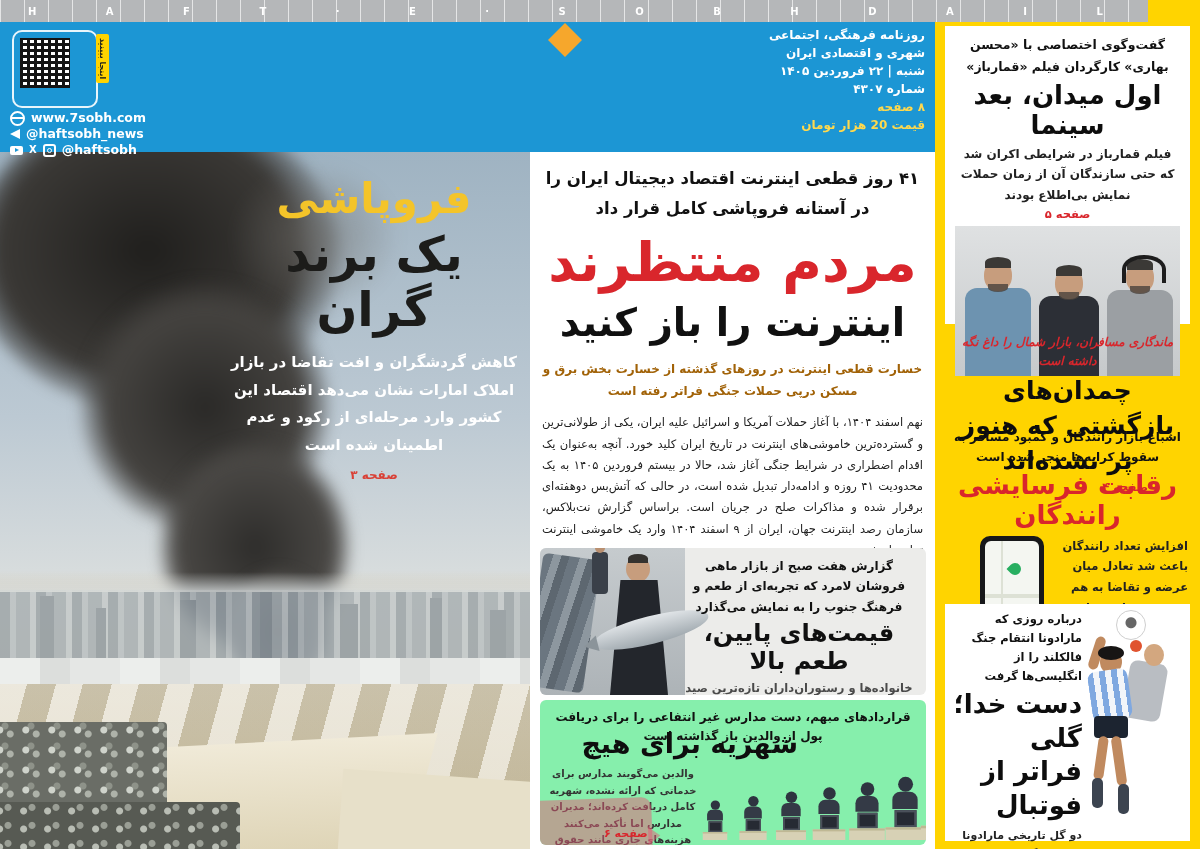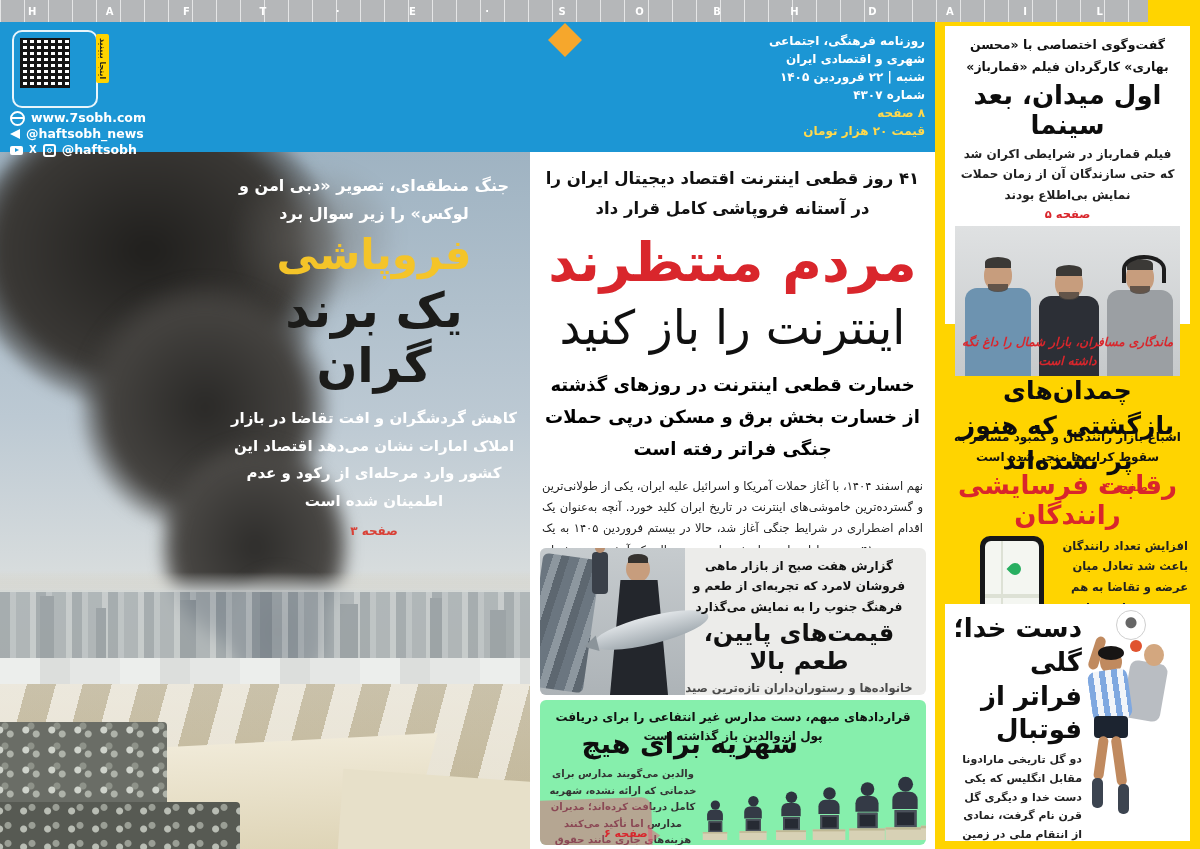--- a/index.html
+++ b/index.html
@@ -42,21 +42,21 @@
   .logo{position:absolute;left:190px;top:6px;width:545px;height:124px;direction:rtl;text-align:center;}
   .logo .calli{font-size:88px;font-weight:bold;color:#fff;line-height:116px;
     text-shadow:0 0 2px #1c96d4;letter-spacing:-4px;transform:scaleY(.96);}
   .seven{position:absolute;right:20px;top:40px;color:#f6a72c;font-size:58px;font-weight:bold;line-height:1;}
   .dia{position:absolute;width:12px;height:12px;background:#fff;transform:rotate(45deg);}
   .dia-1{left:200px;top:16px;}
   .dia-2{left:236px;top:10px;width:9px;height:9px;}
   .dia-3{left:318px;top:96px;width:14px;height:14px;}
   .dia-o{position:absolute;left:553px;top:6px;width:24px;height:24px;background:#f6a72c;transform:rotate(45deg);}
 
-  .issue-info{position:absolute;right:10px;top:10px;width:185px;direction:rtl;text-align:right;
+  .issue-info{position:absolute;right:10px;top:4px;width:185px;direction:rtl;text-align:right;
     color:#fff;font-size:12px;font-weight:bold;line-height:18px;}
   .issue-info .yellow{color:#ffd94d;}
 
   
   .photo-dubai{position:absolute;left:0;top:152px;width:530px;height:697px;z-index:1;overflow:hidden;
     background:linear-gradient(180deg,#9fb3c2 0%,#bcc9d3 38%,#d7dcdd 60%,#d9d0ba 64%,#cfc3a4 100%);}
   .smk{position:absolute;border-radius:50%;filter:blur(7px);}
   .smk1{left:-30px;top:-50px;width:370px;height:310px;
     background:radial-gradient(ellipse at 48% 48%,#201f1d 0%,#3b3936 55%,rgba(59,57,54,0) 74%);}
   .smk2{left:80px;top:130px;width:250px;height:250px;
@@ -95,22 +95,22 @@
   .d-h-accent{color:#f4c429;font-weight:bold;font-size:42px;line-height:1.3;}
   .d-h-rest{color:#1c1c1a;font-weight:bold;font-size:48px;line-height:1.15;}
   .d-deck{color:#fff;font-weight:bold;font-size:15px;line-height:1.85;margin-top:12px;}
   .d-page{color:#d94036;font-weight:bold;font-size:12px;margin-top:8px;}
 
   
   .center-col{position:absolute;left:530px;top:152px;width:405px;height:718px;background:#fff;z-index:2;}
   .m-story{padding:12px 12px 0;direction:rtl;text-align:center;}
   .m-kicker{font-size:16.5px;font-weight:bold;line-height:1.8;color:#111;}
   .m-h-red{color:#d9262c;font-weight:bold;font-size:54px;line-height:1.35;margin-top:4px;}
-  .m-h-black{color:#101010;font-weight:normal;font-size:47px;line-height:1.2;}
-  .m-deck{font-size:18px;font-weight:bold;line-height:1.8;margin-top:12px;color:#000000;}
+  .m-h-black{color:#101010;font-weight:bold;font-size:39px;line-height:1.2;}
+  .m-deck{font-size:12px;font-weight:bold;line-height:1.8;margin-top:12px;color:#a16207;}
   .m-body{font-size:11.5px;line-height:1.85;text-align:justify;margin-top:10px;color:#222;}
   .m-page{color:#d9262c;font-weight:bold;font-size:12px;text-align:right;margin-top:6px;}
 
   .card{position:absolute;left:10px;width:386px;border-radius:6px;overflow:hidden;direction:rtl;}
   .fish-card{top:396px;height:147px;background:#ececea;}
   .fish-text{position:absolute;right:8px;top:8px;width:238px;text-align:center;}
   .f-kicker{font-size:12px;font-weight:bold;line-height:1.7;color:#111;}
   .f-headline{font-size:24px;font-weight:bold;color:#101010;margin-top:2px;}
   .f-deck{font-size:11.5px;font-weight:bold;line-height:1.7;color:#4a4a4a;margin-top:4px;}
   .fish-art{position:absolute;left:0;top:0;width:145px;height:100%;
@@ -282,20 +282,21 @@
           <div class="p1-arm"></div>
           <div class="p1-head"></div>
           <div class="p1-body"></div>
           <div class="p1-shorts"></div>
           <div class="p1-leg1"></div>
           <div class="p1-leg2"></div>
           <div class="p1-sock1"></div>
           <div class="p1-sock2"></div>
         </div>
         <div class="fb-text">
+          <div class="sb4-kicker">درباره روزی که مارادونا انتقام جنگ فالکلند را از انگلیسی‌ها گرفت</div>
           <div class="sb4-headline">دست خدا؛ گلی فراتر از فوتبال</div>
           <div class="sb4-deck">دو گل تاریخی مارادونا مقابل انگلیس که یکی دست خدا و دیگری گل قرن نام گرفت، نمادی از انتقام ملی در زمین فوتبال شد</div>
 
         </div>
       </div>
     </div>
   </aside>
 
   <header class="banner">
     <div class="qr-wrap">
@@ -318,21 +319,21 @@
         <span>@haftsobh</span>
         </div>
     </div>
     <div class="dia-o"></div>
     <div class="issue-info">
       <div>روزنامه فرهنگی، اجتماعی</div>
       <div>شهری و اقتصادی ایران</div>
       <div>شنبه | ۲۲ فروردین ۱۴۰۵</div>
       <div>شماره ۴۳۰۷</div>
       <div class="yellow">۸ صفحه</div>
-      <div class="yellow">قیمت ۲۰ هزار تومان</div>
+      <div class="yellow">قیمت 20 هزار تومان</div>
     </div>
   </header>
 
   <div class="photo-dubai">
     <div class="smk smk1"></div>
     <div class="smk smk2"></div>
     <div class="smk smk3"></div>
     <div class="smk smk4"></div>
     <div class="smk smk5"></div>
     <div class="skyline">
@@ -345,21 +346,20 @@
       <div class="tw" style="left:490px;width:16px;height:48px;"></div>
     </div>
     <div class="midband"></div>
     <div class="wares">
       <div class="roof1"></div>
       <div class="roof2"></div>
       <div class="scrap"></div>
       <div class="scrap2"></div>
     </div>
     <div class="d-story">
-      <div class="d-kicker">جنگ منطقه‌ای، تصویر «دبی امن و لوکس» را زیر سوال برد</div>
       <div class="d-h-accent">فروپاشی</div>
       <div class="d-h-rest">یک برند گران</div>
       <div class="d-deck">کاهش گردشگران و افت تقاضا در بازار املاک امارات نشان می‌دهد اقتصاد این کشور وارد مرحله‌ای از رکود و عدم اطمینان شده است</div>
       <div class="d-page">صفحه ۳</div>
     </div>
   </div>
 
   <main class="center-col">
     <div class="m-story">
       <div class="m-kicker">۴۱ روز قطعی اینترنت اقتصاد دیجیتال ایران را در آستانه فروپاشی کامل قرار داد</div>

